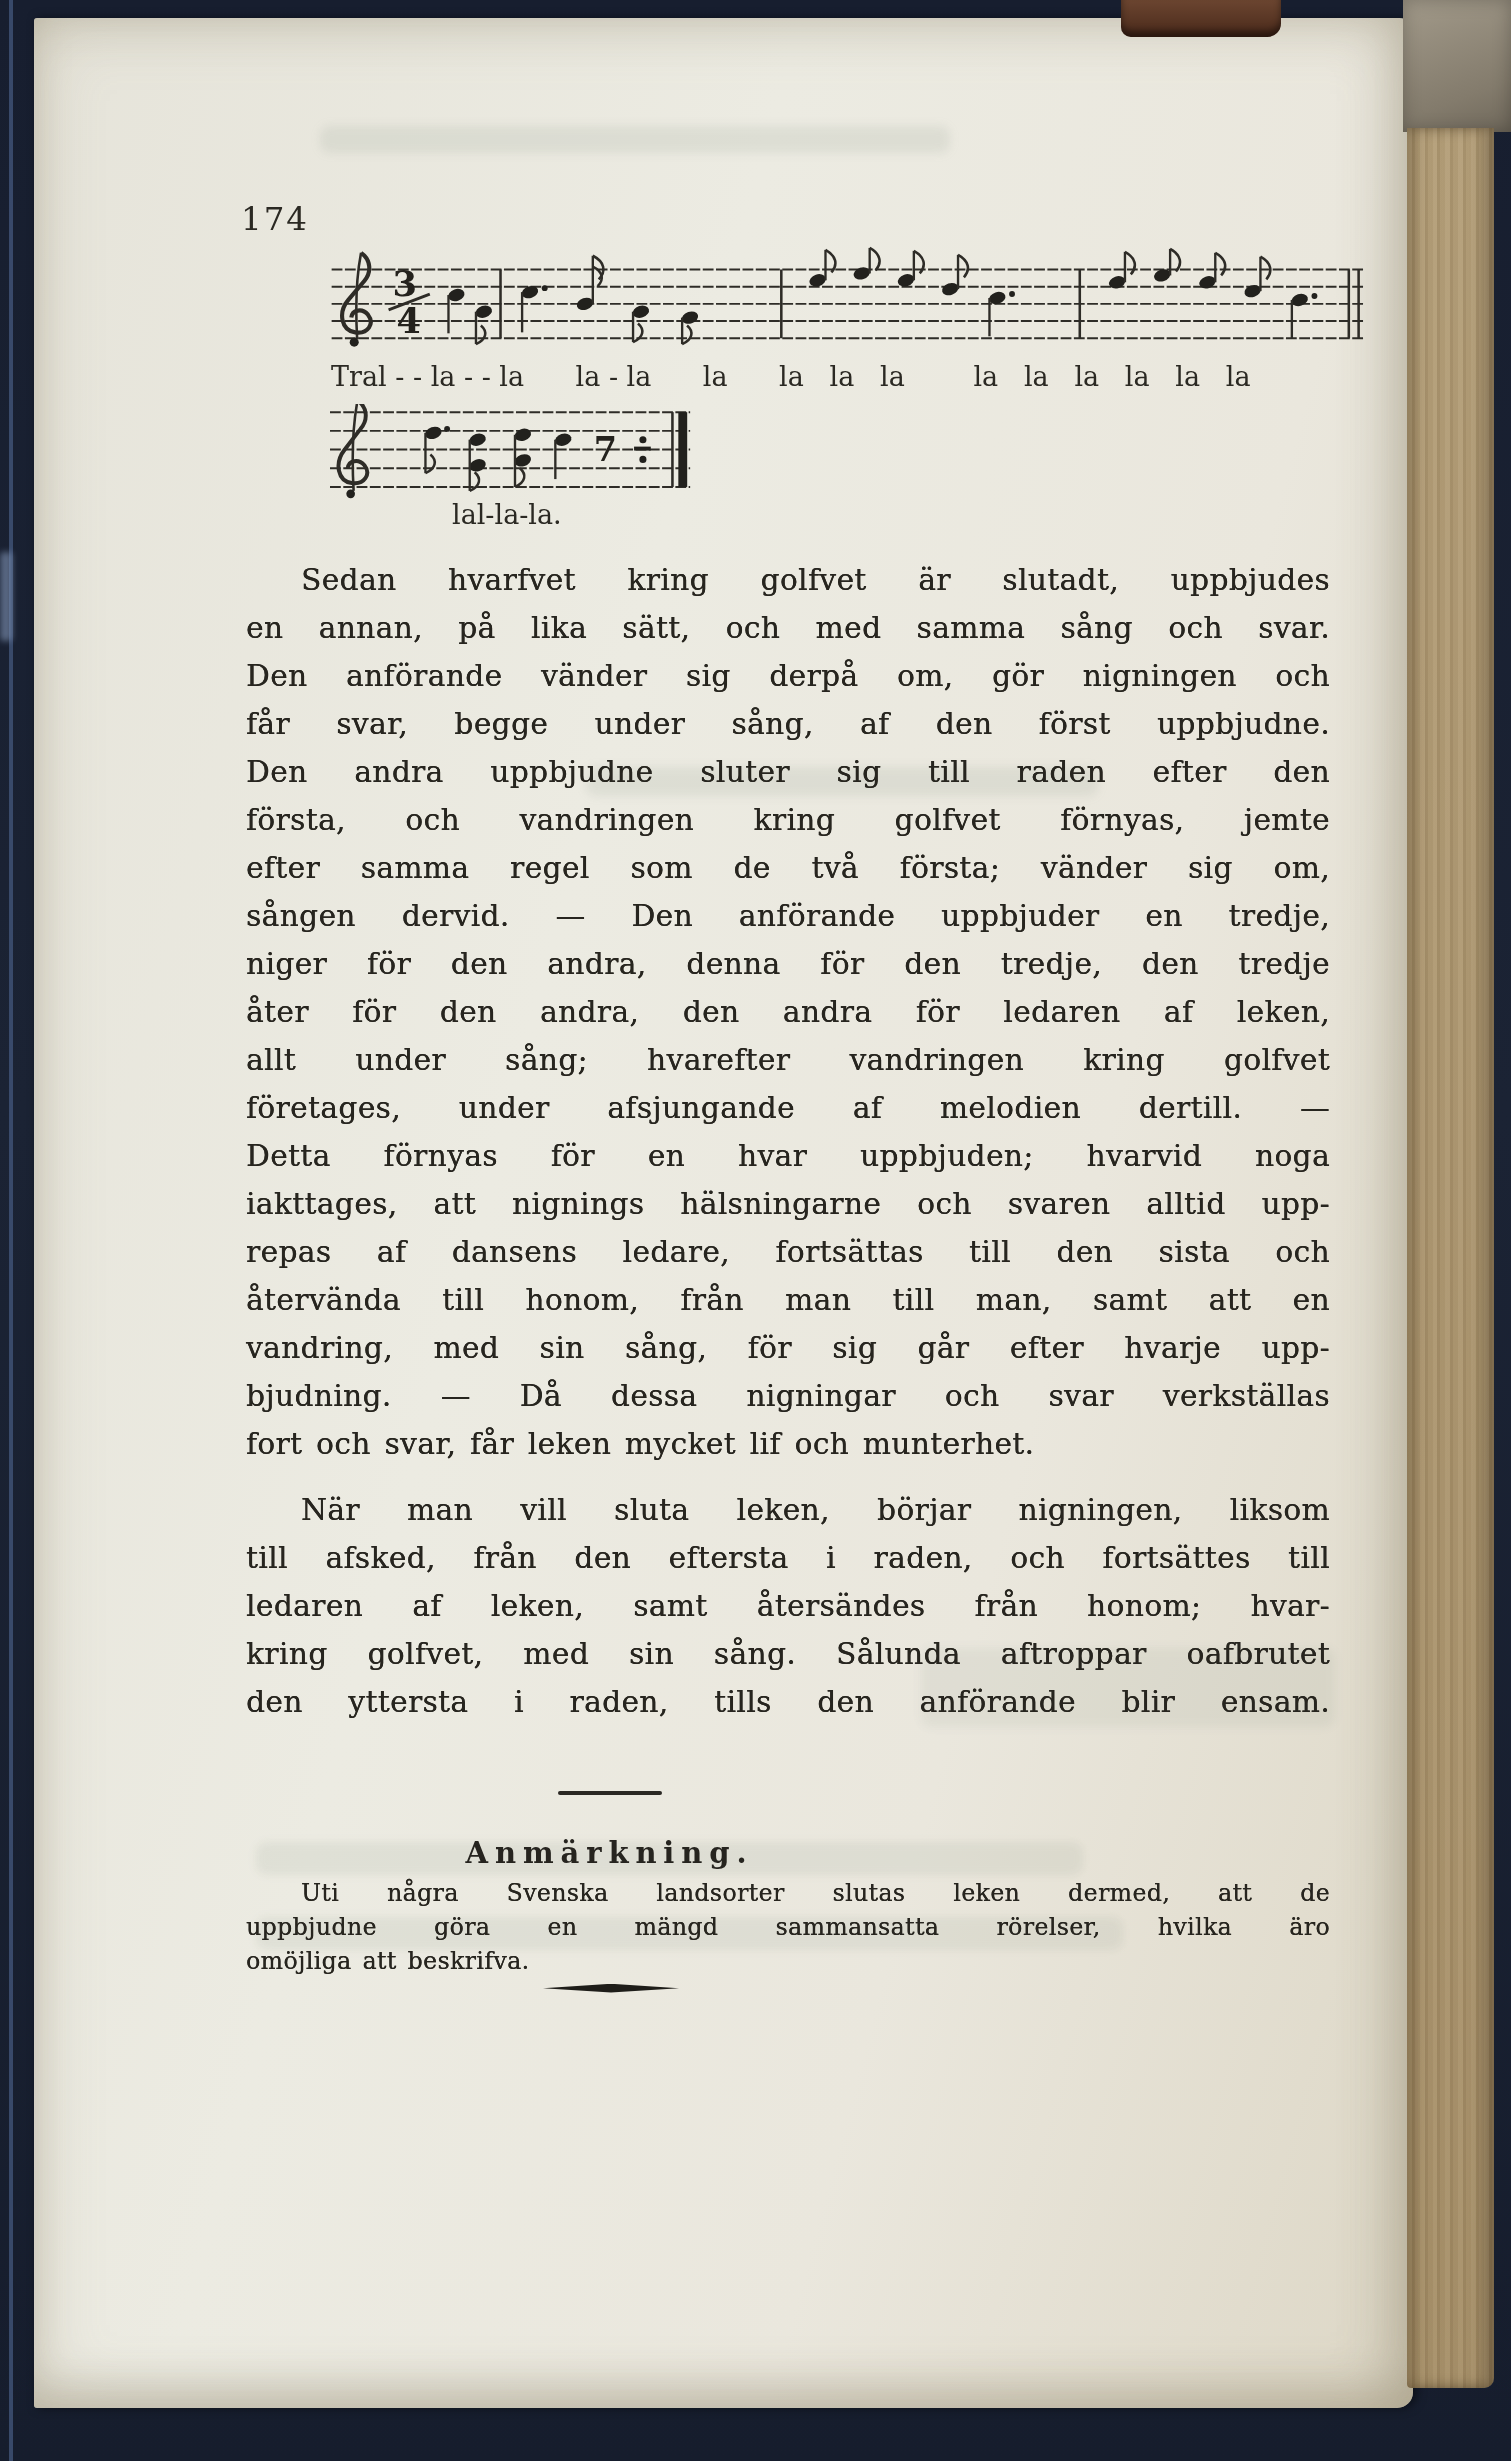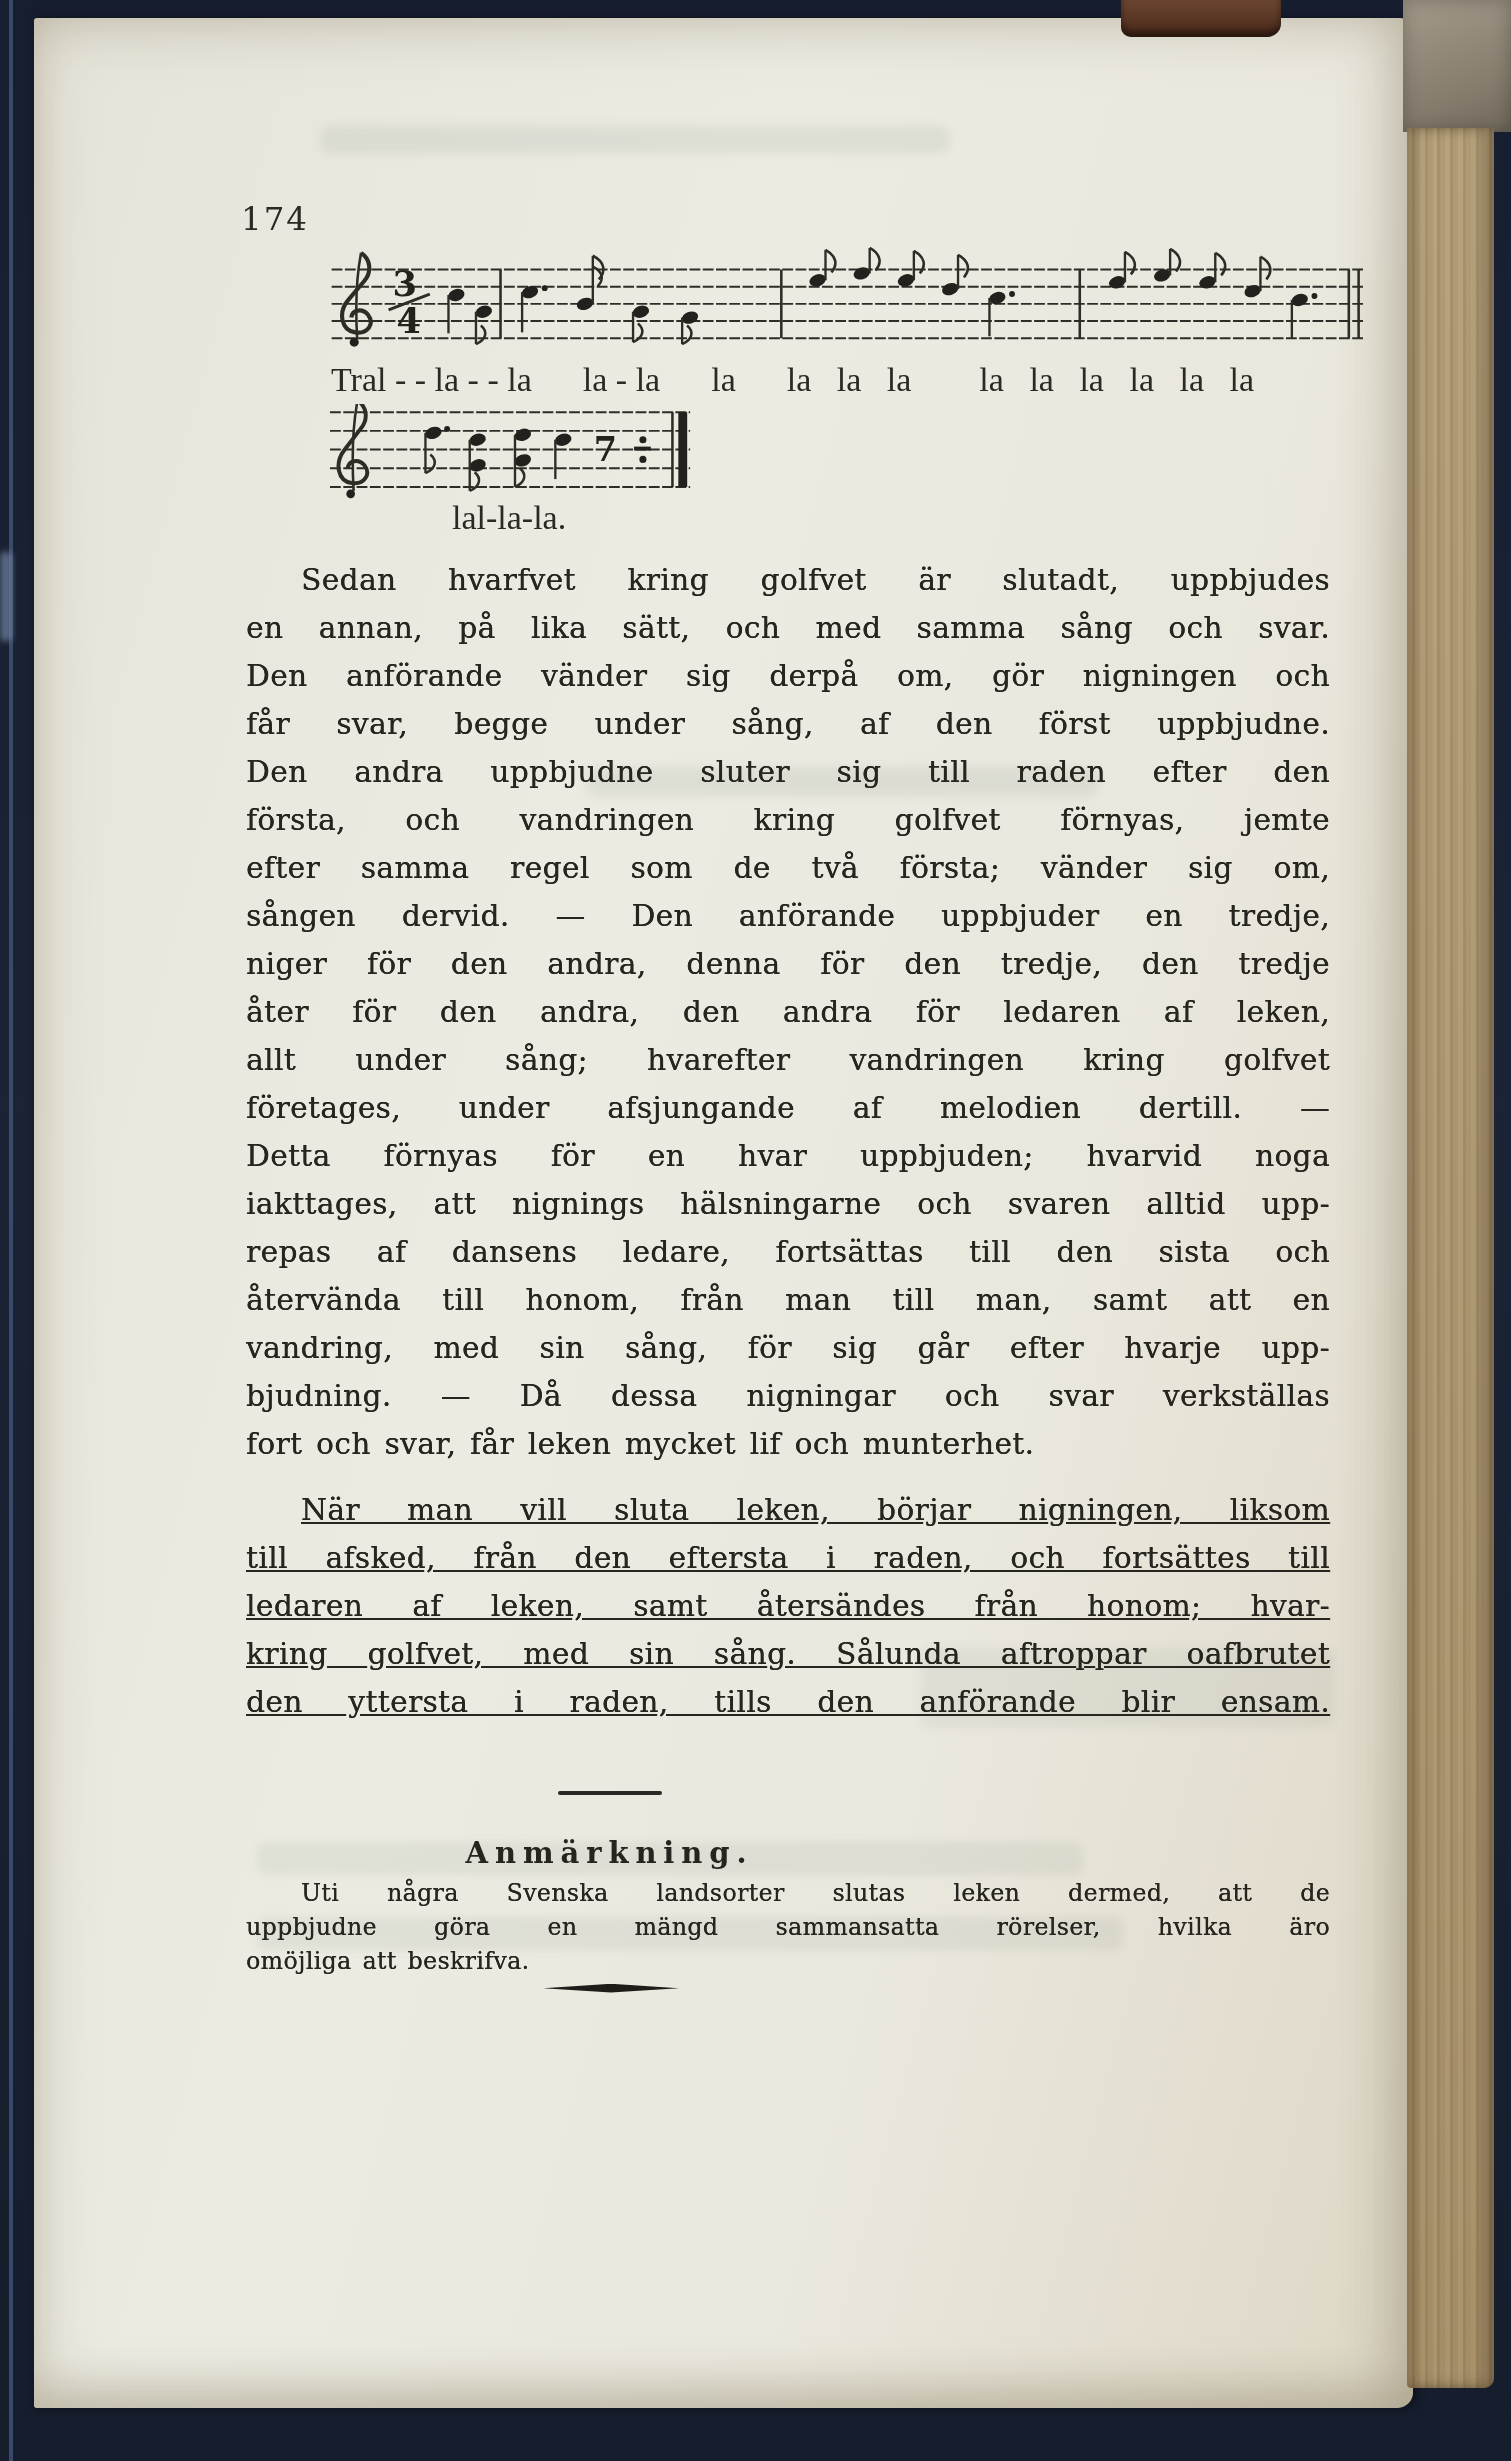--- a/index.html
+++ b/index.html
@@ -40,21 +40,21 @@
 
   .staff-svg { position:absolute; }
   .staff-svg line, .staff-svg path { stroke:#2e2c27; }
   .staff-svg .sline { stroke-width:2; stroke-dasharray:11 2.5; }
   .staff-svg .bar { stroke-width:2.6; }
   .staff-svg .stem { stroke-width:2.4; }
   .staff-svg .flag { stroke-width:2.6; fill:none; }
   .staff-svg .head { fill:#22211d; }
   .staff-svg text { fill:#24221d; font-family:"DejaVu Serif",serif; font-weight:bold; }
 
-  .lyrics { position:absolute; font-size:34px; color:#2b2923; white-space:pre;font-family:Liberation Serif, serif; }
+  .lyrics { position:absolute; font-size:27px; color:#2b2923; white-space:pre; }
 
   .para { position:absolute; font-size:29.6px; line-height:48px; color:#27251f;
     word-spacing:3.9px; letter-spacing:0.4px; text-shadow:0.2px 0 0 currentColor; }
   .tline { text-align:justify; text-align-last:justify; }
   .tline-end { text-align-last:left; }
   .indent-first .tline:first-child { text-indent:55px; }
 
   .rule-short { position:absolute; left:524px; top:1773px; width:104px; height:3.9px;
     background:#2a2823; border-radius:2px; }
   .remark-heading { position:absolute; left:359px; top:1818px; width:433px;
@@ -211,21 +211,21 @@
         <div class="tline">företages, under afsjungande af melodien dertill. —</div>
         <div class="tline">Detta förnyas för en hvar uppbjuden; hvarvid noga</div>
         <div class="tline">iakttages, att nignings hälsningarne och svaren alltid upp-</div>
         <div class="tline">repas af dansens ledare, fortsättas till den sista och</div>
         <div class="tline">återvända till honom, från man till man, samt att en</div>
         <div class="tline">vandring, med sin sång, för sig går efter hvarje upp-</div>
         <div class="tline">bjudning. — Då dessa nigningar och svar verkställas</div>
         <div class="tline tline-end">fort och svar, får leken mycket lif och munterhet.</div>
       </div>
 
-    <div class="para indent-first" style="left:212px;top:1468px;width:1084px;text-decoration:underline;">
+    <div class="para indent-first" style="left:212px;top:1468px;width:1084px;">
         <div class="tline">När man vill sluta leken, börjar nigningen, liksom</div>
         <div class="tline">till afsked, från den eftersta i raden, och fortsättes till</div>
         <div class="tline">ledaren af leken, samt återsändes från honom; hvar-</div>
         <div class="tline">kring golfvet, med sin sång. Sålunda aftroppar oafbrutet</div>
         <div class="tline">den yttersta i raden, tills den anförande blir ensam.</div>
       </div>
 
     <div class="rule-short"></div>
 
     <div class="remark-heading">Anmärkning.</div>

